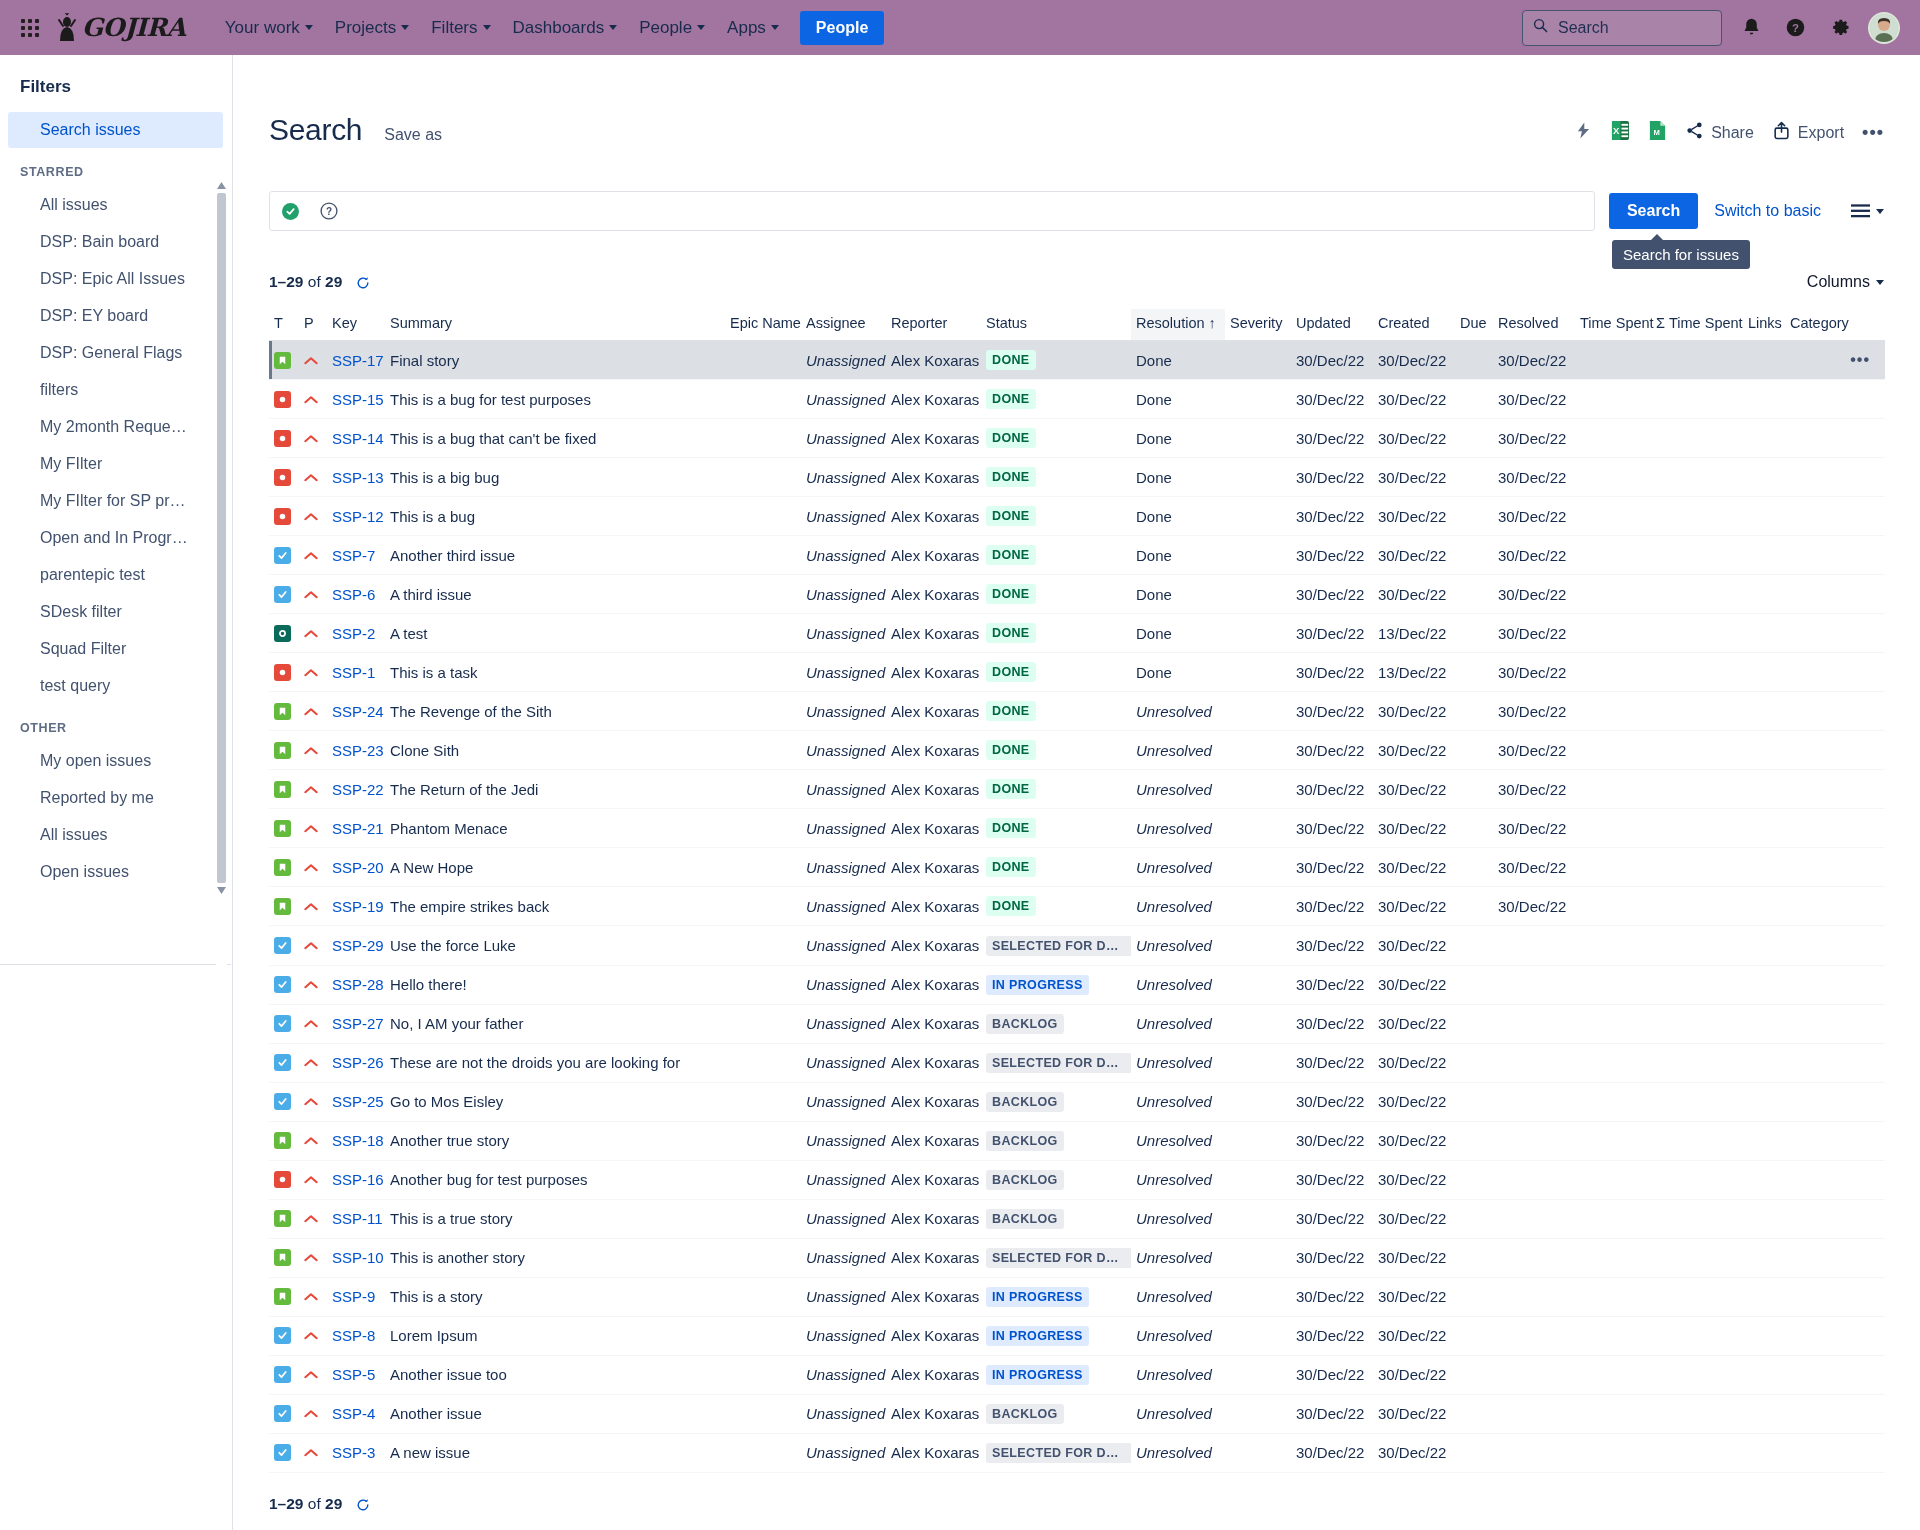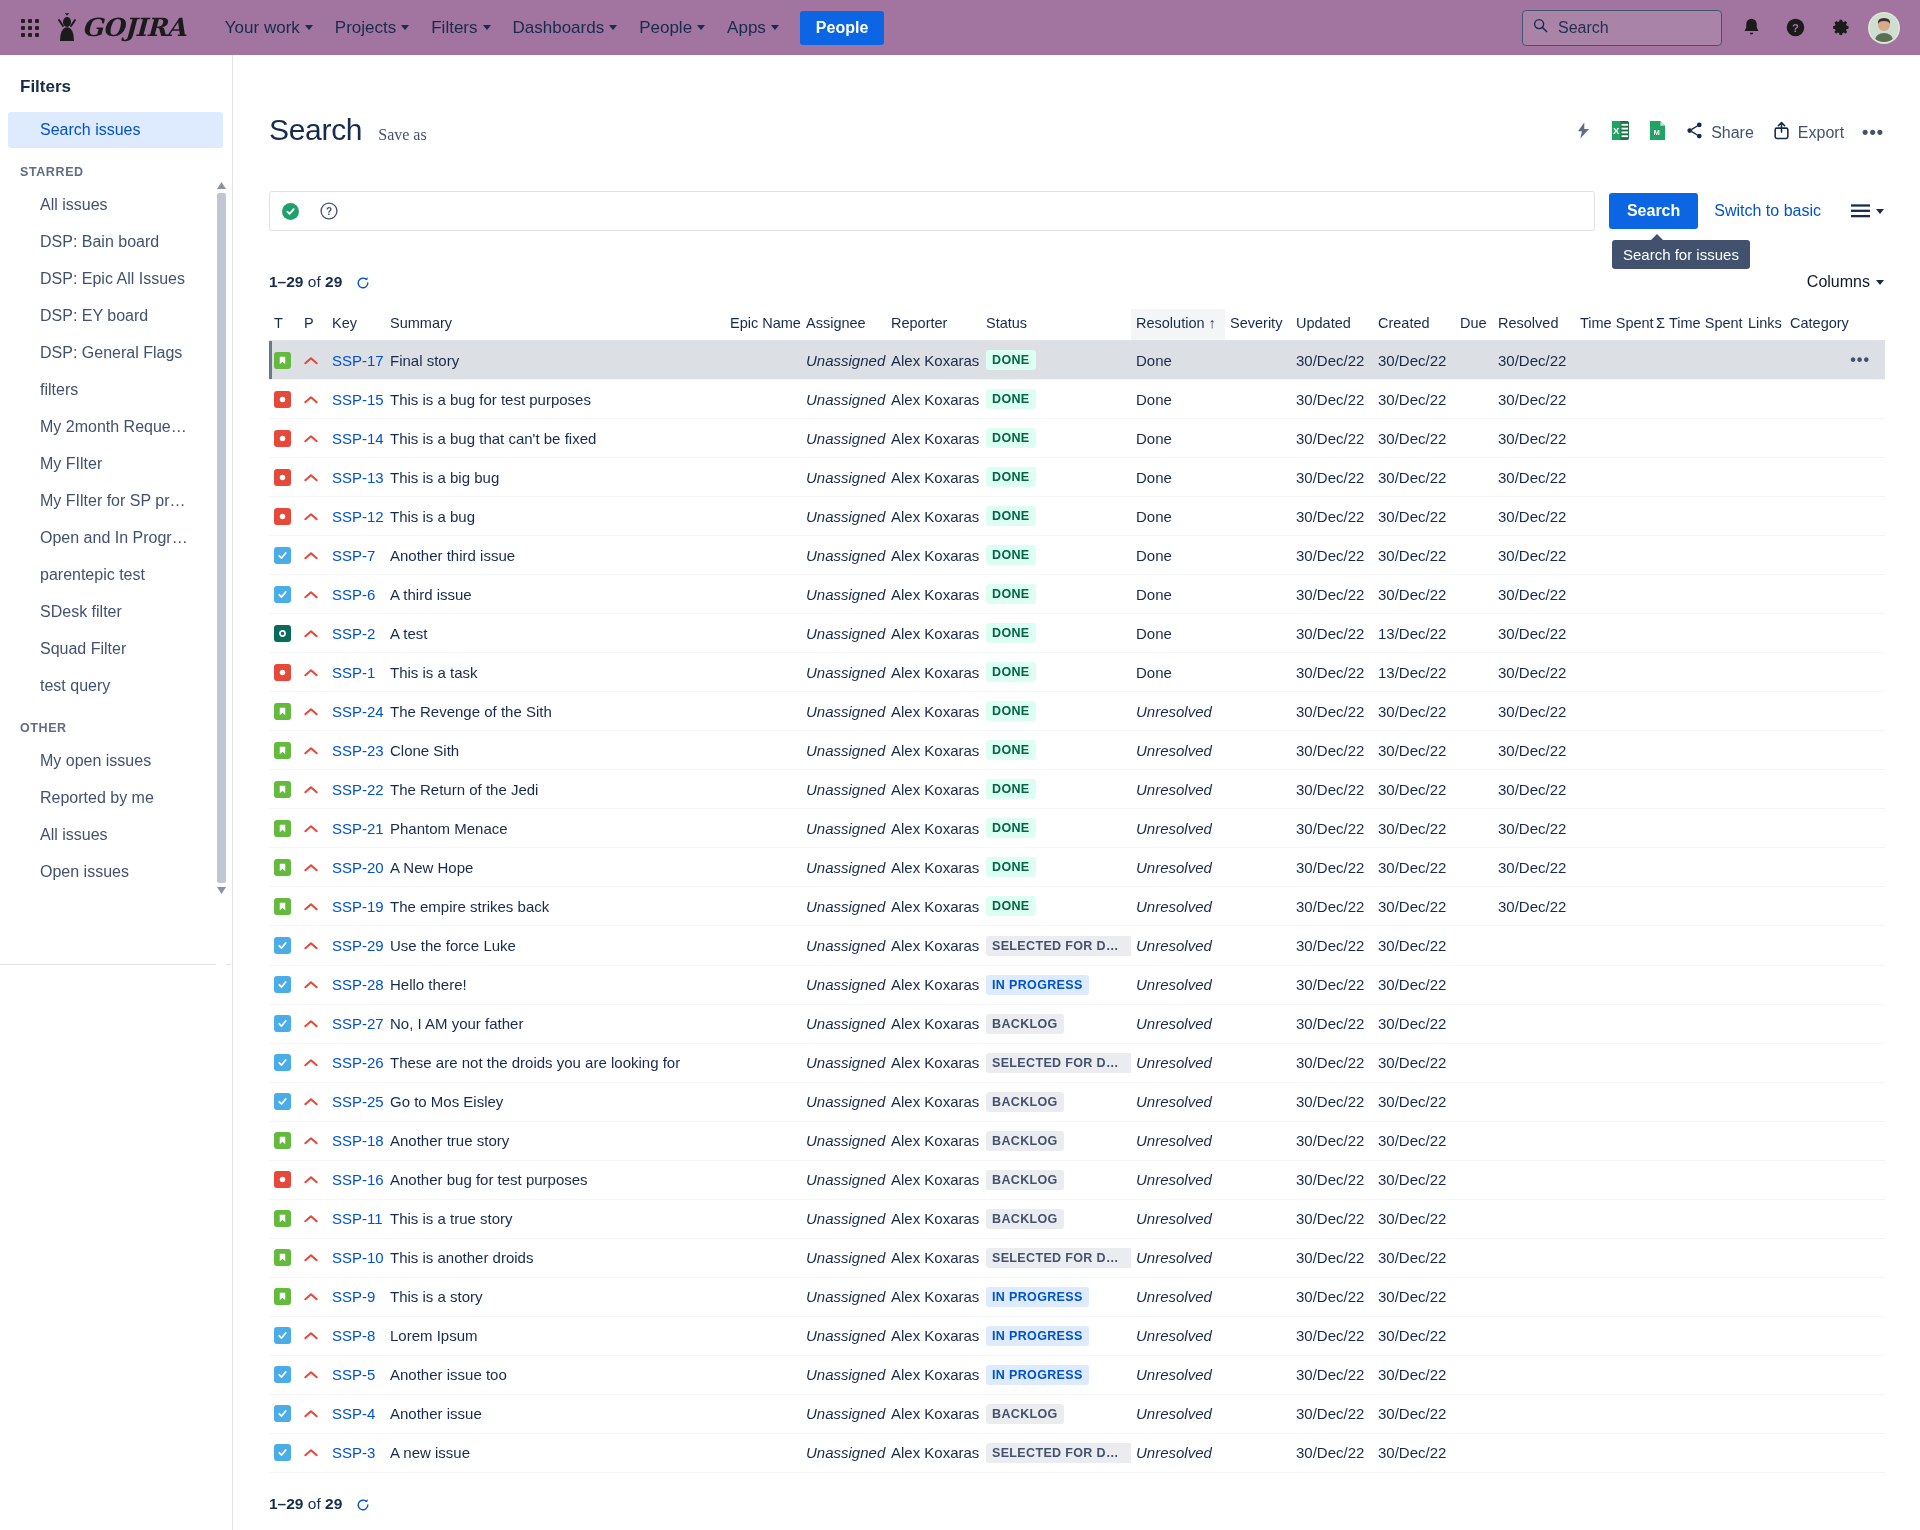--- a/index.html
+++ b/index.html
@@ -133,21 +133,21 @@
     flex: 1;
     border-left: 1px solid #dfe1e6;
     padding: 0 0 0 0;
     overflow: hidden;
     position: relative;
   }
   .main-inner { padding: 58px 36px 0 36px; }
 
   .page-head { display: flex; align-items: baseline; }
   .page-title { font-size: 30px; font-weight: 500; color: #172b4d; letter-spacing: -.3px; }
-  .save-as { font-size: 16px; color: #42526e; margin-left: 16px; cursor: pointer; font-family: Liberation Serif, serif; }
+  .save-as { font-size: 16px; color: #42526e; margin-left: 22px; cursor: pointer; }
   .head-tools { margin-left: auto; display: flex; align-items: center; gap: 18px; padding-bottom: 4px; }
   .tool-link { display: flex; align-items: center; gap: 7px; font-size: 16px; color: #42526e; cursor: pointer; }
 
   
   .jql-row { display: flex; align-items: center; margin-top: 42px; position: relative; }
   .jql-box {
     flex: 1;
     height: 40px;
     border: 1px solid #dfe1e6;
     border-radius: 3px;
@@ -1158,21 +1158,21 @@
                 <span class="type-icon ti-green">
                   <svg width="11" height="11" viewBox="0 0 12 12">
                     <path d="M3 2 h6 v8 l-3 -2.6 l-3 2.6 z" fill="#fff"></path>
                   </svg>
                 </span>
               </td>
               <td class="col-p"><span><svg width="14" height="10" viewBox="0 0 16 11">
                     <path d="M1.5 8 L8 2.4 L14.5 8" stroke="#e5493a" stroke-width="2.4" fill="none" stroke-linecap="round" stroke-linejoin="round"></path>
                   </svg></span></td>
               <td class="col-key"><span class="key-link">SSP-10</span></td>
-              <td class="col-sum"><span class="sum-link">This is another droids</span></td>
+              <td class="col-sum"><span class="sum-link">This is another story</span></td>
               <td class="col-epic"></td>
               <td class="col-assignee muted-i">Unassigned</td>
               <td class="col-reporter">Alex Koxaras</td>
               <td class="col-status"><span class="badge b-gray">SELECTED FOR DEVEL...</span></td>
               <td class="col-res muted-i">Unresolved</td>
               <td class="col-sev"></td>
               <td class="col-upd">30/Dec/22</td>
               <td class="col-crt">30/Dec/22</td>
               <td class="col-due"></td>
               <td class="col-rsv"></td>

